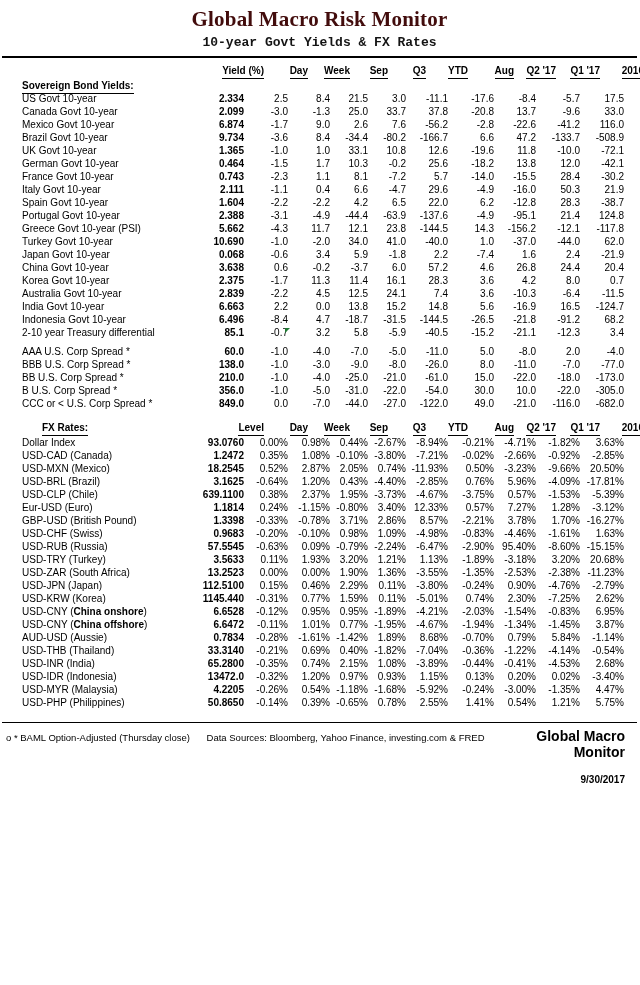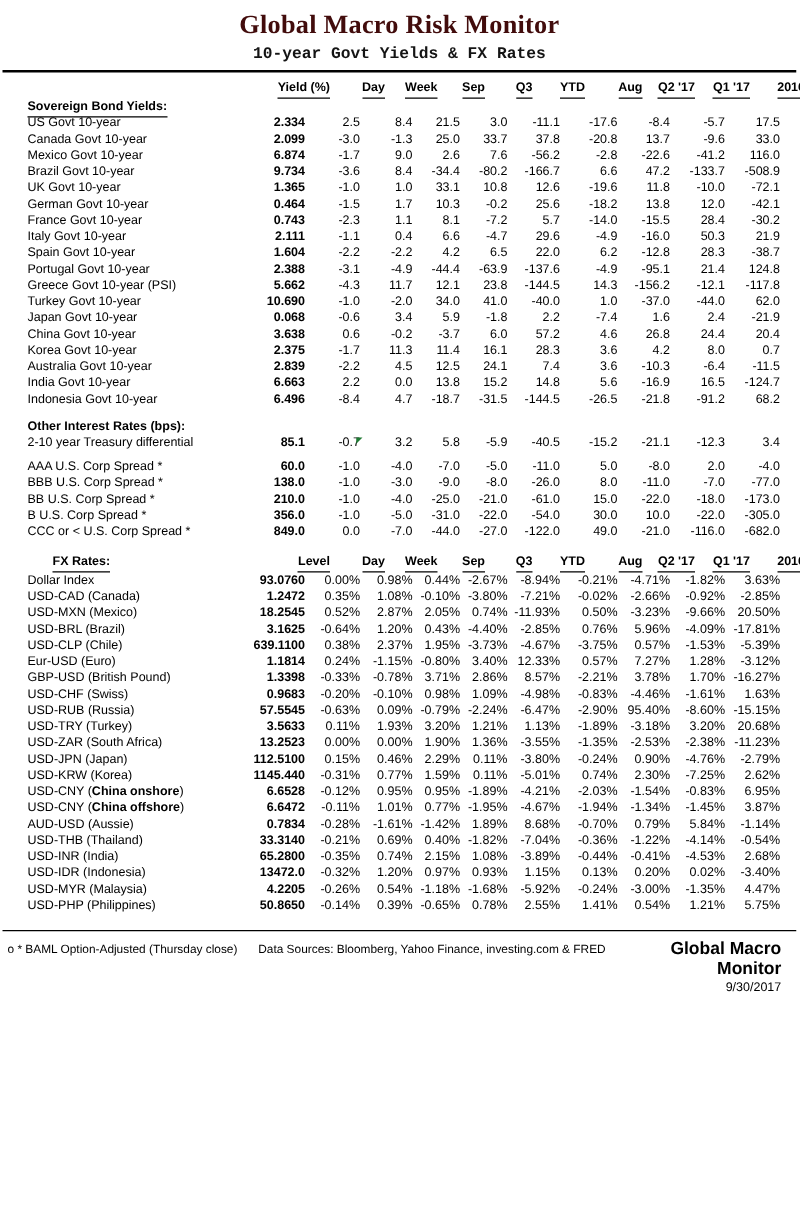--- a/index.html
+++ b/index.html
@@ -23,21 +23,21 @@
   .gap{margin-top:6px;}
   .sect-gap{margin-top:9px;}
   .fx-gap{margin-top:10px;}
   .marker{position:absolute;left:-3px;top:2px;width:0;height:0;border-top:5px solid #1f7a33;border-right:5px solid transparent;}
   .footer-rule{border-top:1.5px solid #000;margin:13px 2px 0;}
   .footer{display:flex;justify-content:space-between;align-items:flex-start;padding:5px 14px 0 6px;}
   .foot-left{font-size:9.5px;padding-top:4px;white-space:nowrap;}
   .foot-left .src{margin-left:14px;}
   .foot-right{text-align:right;}
   .brand{font-family:Liberation Sans, sans-serif;font-size:14px;font-weight:bold;}
-  .date{font-size:10px;font-weight:normal;margin-top:3px;}
+  .date{font-size:10px;font-weight:bold;margin-top:14px;}
   b{font-weight:bold;}
 </style>
 </head>
 <body>
 
 <div class="doc">
 
   <h1 class="title">Global Macro Risk Monitor</h1>
   <div class="subtitle">10-year Govt Yields &amp; FX Rates</div>
   <div class="rule"></div>
@@ -290,23 +290,20 @@
         <span class="num">-18.7</span>
         <span class="num">-31.5</span>
         <span class="num">-144.5</span>
         <span class="num">-26.5</span>
         <span class="num">-21.8</span>
         <span class="num">-91.2</span>
         <span class="num">68.2</span>
       </div>
     </div>
 
-  <div class="grid heading-row sect-gap">
-    <span class="section-heading">Other Interest Rates (bps):</span>
-  </div>
   <div id="rate-rows">
       <div class="grid trow">
         <span class="label">2-10 year Treasury differential</span>
         <span class="num strong">85.1</span>
         <span class="num">-0.7</span>
         <span class="num">3.2<span class="marker"></span></span>
         <span class="num">5.8</span>
         <span class="num">-5.9</span>
         <span class="num">-40.5</span>
         <span class="num">-15.2</span>

